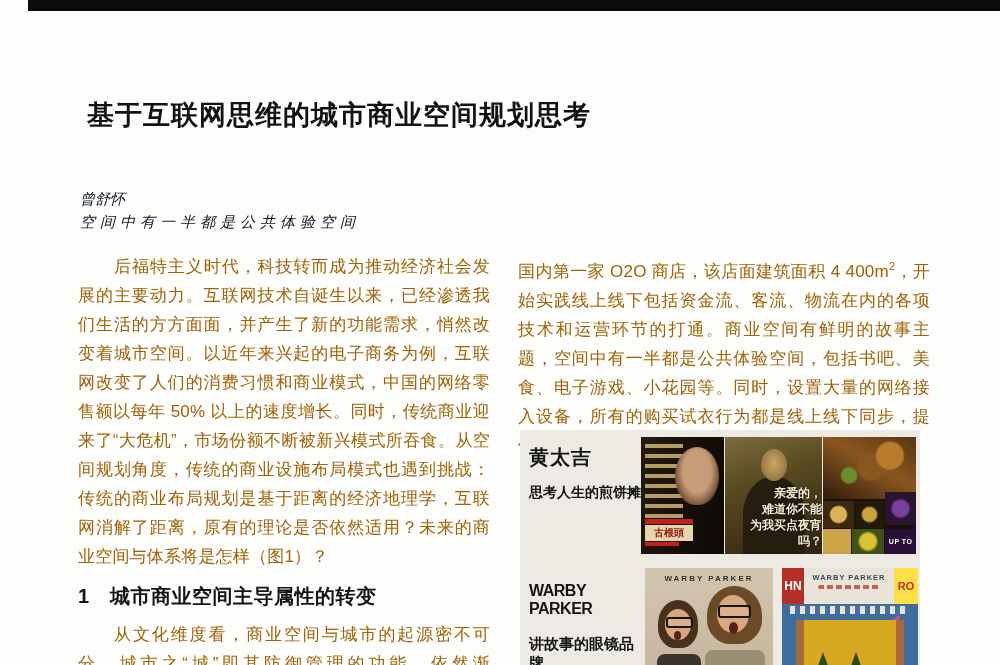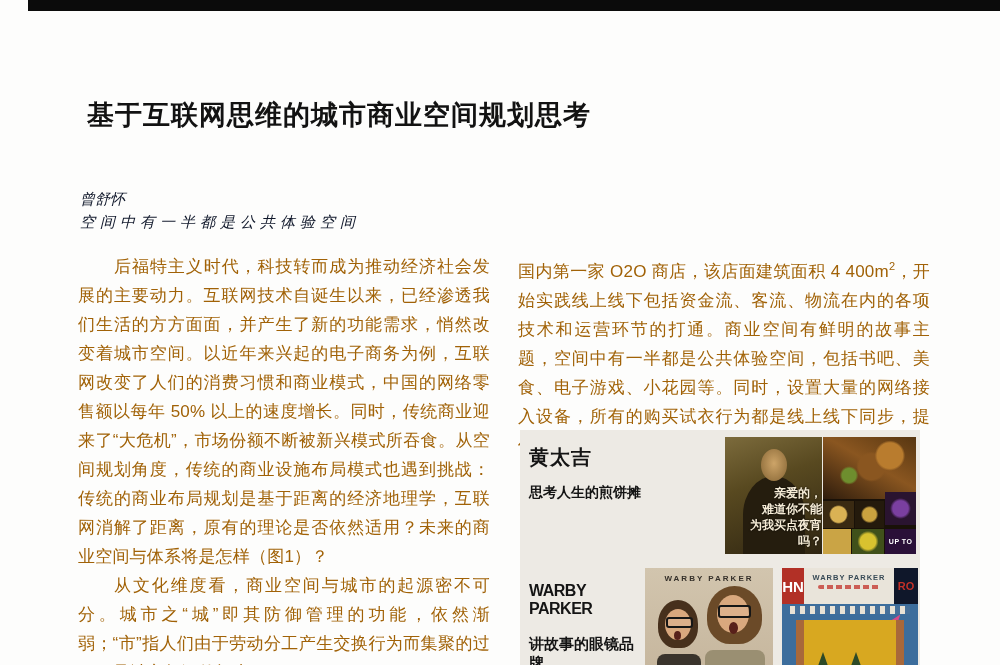--- a/index.html
+++ b/index.html
@@ -107,22 +107,22 @@
   .person2{right:6px;width:64px;height:94px;}
   .person2 .hair{left:4px;top:0;width:55px;height:58px;background:#6b4a28;}
   .person2 .face{left:14px;top:9px;width:32px;height:38px;}
   .person2 .glasses{left:15px;top:19px;width:29px;height:9px;}
   .person2 .mouth{left:26px;top:36px;width:9px;height:12px;}
   .person2 .torso{left:2px;width:60px;height:30px;background:#9a8f72;}
 
   
   .photo5{left:262px;top:138px;width:136px;height:112px;background:#3c6d9c;}
   .sf-hn{position:absolute;left:0;top:0;width:22px;height:36px;background:#b23026;
-    color:#fff;font-weight:bold;font-size:15px;display:flex;align-items:center;justify-content:center;}
-  .sf-ro{position:absolute;right:0;top:0;width:24px;height:36px;background:#0f172a;
+    color:#fff;font-weight:bold;font-size:12px;display:flex;align-items:center;justify-content:center;}
+  .sf-ro{position:absolute;right:0;top:0;width:24px;height:36px;background:#fde047;
     color:#c23028;font-weight:bold;font-size:11px;display:flex;align-items:center;justify-content:center;}
   .sf-signband{position:absolute;left:22px;right:24px;top:0;height:36px;background:#e9e4da;}
   .sf-sign{margin:5px 4px 0;text-align:center;font-size:7.5px;font-weight:bold;letter-spacing:1px;color:#384a56;}
   .sf-script{height:4px;margin:3px 14px 0;border-radius:2px;opacity:.75;
     background:repeating-linear-gradient(90deg,#c23028 0 6px,transparent 6px 9px);}
   .sf-teeth{position:absolute;left:8px;right:8px;top:38px;height:8px;
     background:repeating-linear-gradient(90deg,#e8e2d6 0 5px,#46709a 5px 10px);}
   .sf-flag{position:absolute;right:20px;top:44px;width:0;height:0;
     border-left:14px solid transparent;border-bottom:17px solid #d84a8a;transform:rotate(18deg);}
   .sf-garage{position:absolute;left:14px;right:14px;top:52px;bottom:0;background:#d8a820;
@@ -139,34 +139,44 @@
 
 <h1 class="title">基于互联网思维的城市商业空间规划思考</h1>
 
 <div class="byline">
   <div>曾舒怀</div>
   <div class="affil">空间中有一半都是公共体验空间</div>
 </div>
 
 <div class="col col-left">
   <p class="body indent">后福特主义时代，科技转而成为推动经济社会发展的主要动力。互联网技术自诞生以来，已经渗透我们生活的方方面面，并产生了新的功能需求，悄然改变着城市空间。以近年来兴起的电子商务为例，互联网改变了人们的消费习惯和商业模式，中国的网络零售额以每年 50% 以上的速度增长。同时，传统商业迎来了“大危机”，市场份额不断被新兴模式所吞食。从空间规划角度，传统的商业设施布局模式也遇到挑战：传统的商业布局规划是基于距离的经济地理学，互联网消解了距离，原有的理论是否依然适用？未来的商业空间与体系将是怎样（图1）？</p>
+  <h2 class="section-heading">1　城市商业空间主导属性的转变</h2>
   <p class="body indent">从文化维度看，商业空间与城市的起源密不可分。城市之“城”即其防御管理的功能，依然渐弱；“市”指人们由于劳动分工产生交换行为而集聚的过程，是城市起源的根本</p>
 </div>
 
 <div class="col col-right">
   <p class="body"><span>国内第一家 O2O 商店，该店面建筑面积 4 400m</span><sup>2</sup><span>，开始实践线上线下包括资金流、客流、物流在内的各项技术和运营环节的打通。商业空间有鲜明的故事主题，空间中有一半都是公共体验空间，包括书吧、美食、电子游戏、小花园等。同时，设置大量的网络接入设备，所有的购买试衣行为都是线上线下同步，提供便捷的支付与送货方式（图3）。</span></p>
 </div>
 
 <div class="figure">
 
   <div class="fig-label fig-label-1">
     <div class="brand-cn">黄太吉</div>
     <div class="tag-cn">思考人生的煎饼摊</div>
   </div>
 
+  <div class="photo photo1">
+    <div class="poem-lines"></div>
+    <div class="face-glow"></div>
+    <div class="red-label">
+      <div class="bar1"></div>
+      <div class="mid">古根頭</div>
+      <div class="bar2"></div>
+    </div>
+  </div>
 
   <div class="photo photo2">
     <div class="mona-body"></div>
     <div class="mona-face"></div>
     <div class="mona-caption">亲爱的，
 难道你不能
 为我买点夜宵吗？</div>
   </div>
 
   <div class="photo photo3">

